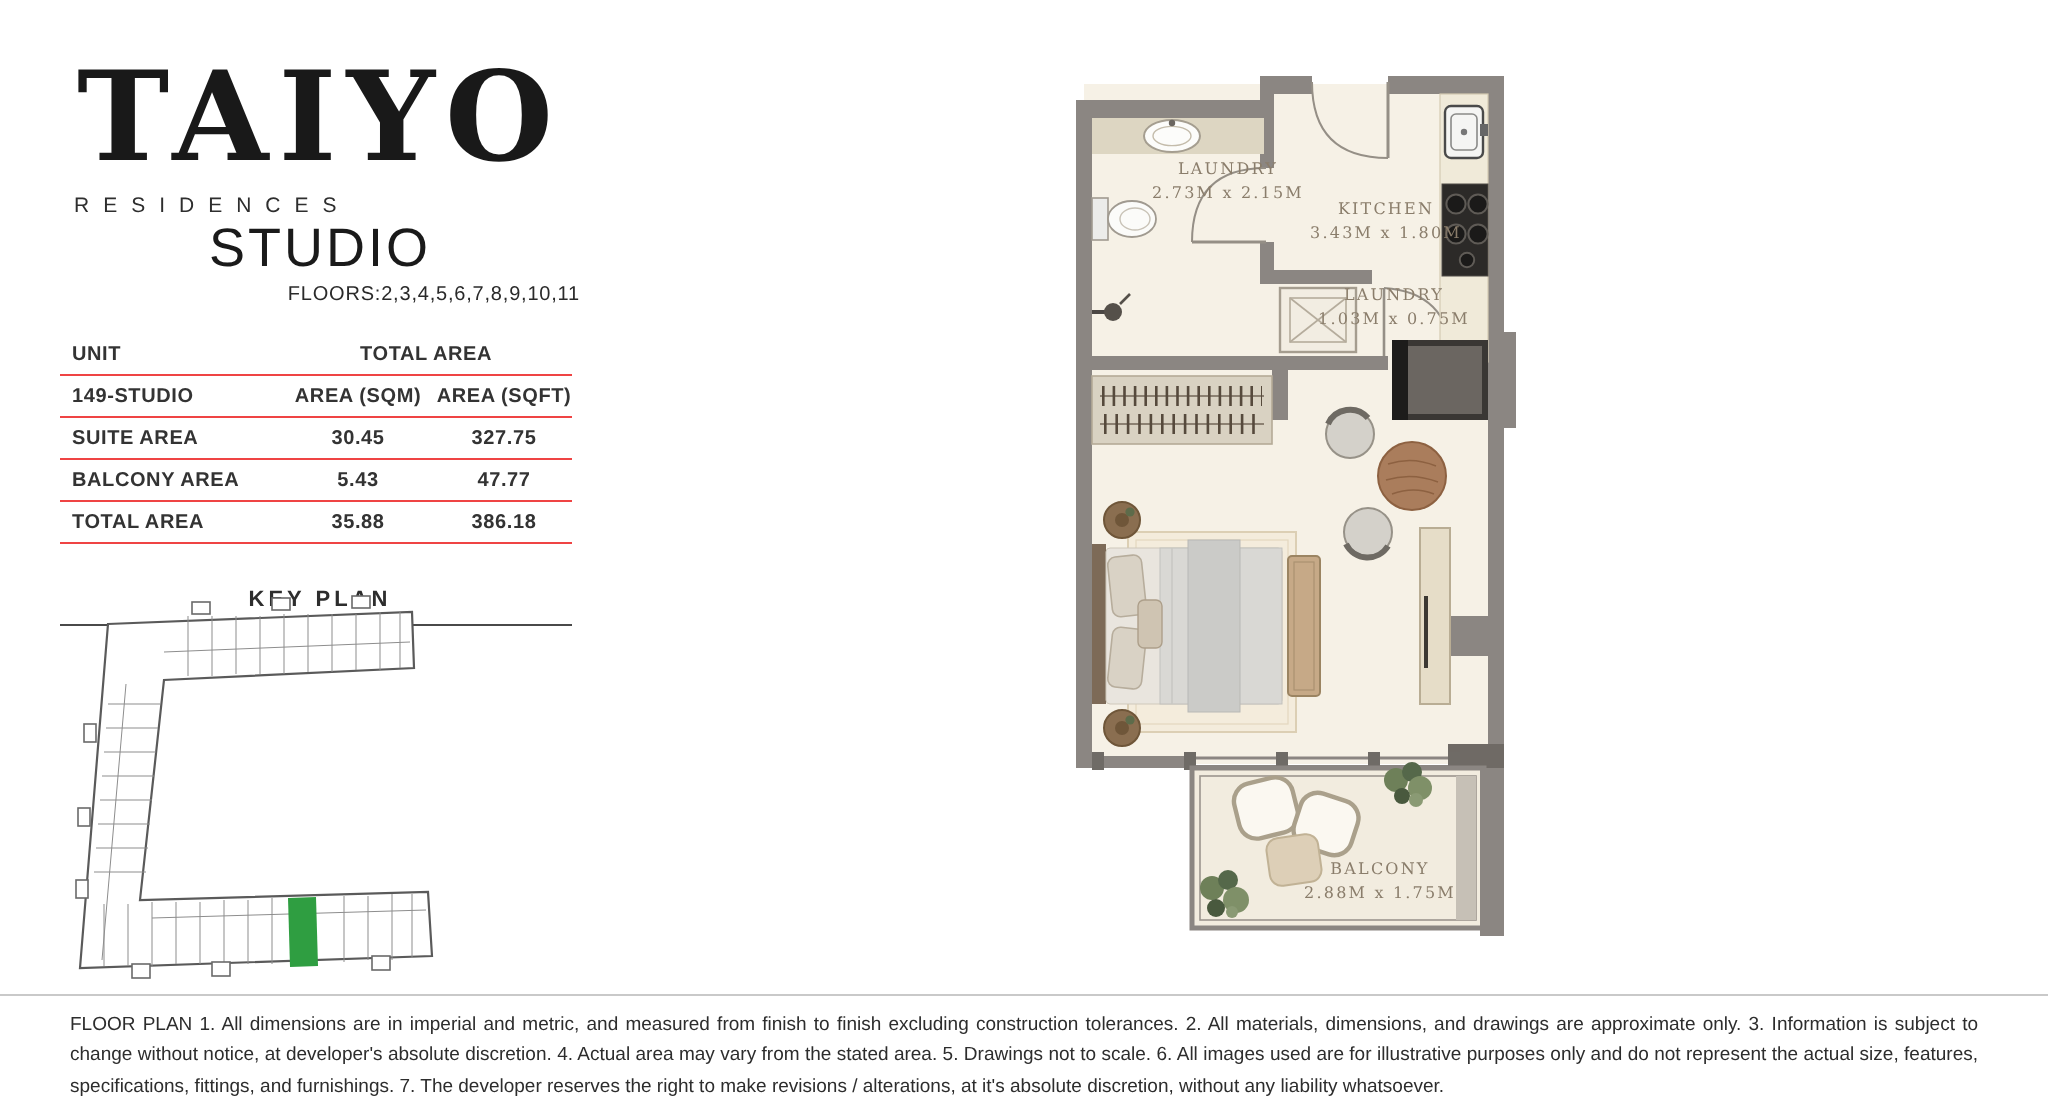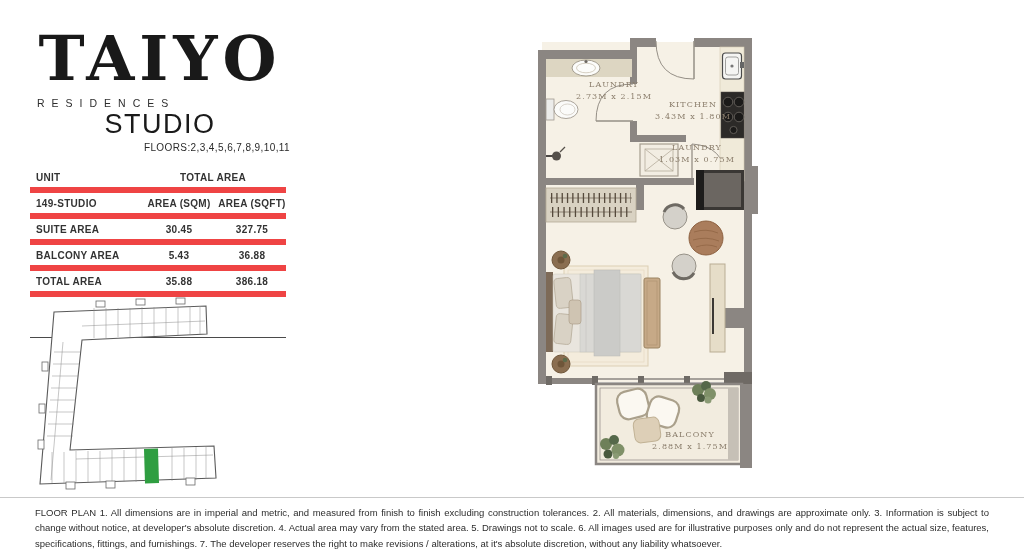--- a/index.html
+++ b/index.html
@@ -6,21 +6,21 @@
   .page{position:relative;width:1024px;height:559px;background:#ffffff;overflow:hidden;
         font-family:"Liberation Sans",sans-serif;color:#222;}
   
   .panel{position:absolute;left:30px;top:26px;width:260px;}
   .logo{font-family:"DejaVu Serif",serif;font-size:62px;font-weight:600;letter-spacing:5px;
         text-align:center;color:#191919;line-height:1.05;}
   .logo-sub{font-size:10.5px;letter-spacing:7px;text-align:left;color:#2e2e2e;margin-top:6px;padding-left:7px;}
   .unit-type{font-size:27px;font-weight:500;letter-spacing:1.5px;text-align:center;color:#1a1a1a;}
   .floors{font-size:10px;letter-spacing:0.4px;text-align:right;color:#2a2a2a;margin-top:2px;}
   .area-table{margin-top:14px;width:256px;font-size:10px;font-weight:700;color:#333;letter-spacing:0.3px;}
-  .tr{display:grid;grid-template-columns:110px 78px 68px;border-bottom:6px solid #ef4444;
+  .tr{display:grid;grid-template-columns:110px 78px 68px;border-bottom:1px solid #ef4444;
       padding:5px 0 4px 0;align-items:center;}
   .c1{padding-left:6px;text-align:left;}
   .c2,.c3{text-align:center;}
   .c23{grid-column:2 / 4;text-align:center;}
   .kp-title{font-size:11px;font-weight:700;letter-spacing:2px;text-align:center;color:#2d2d2d;margin-top:22px;}
   .kp-rule{width:256px;height:0;border-top:1.3px solid #4a4a4a;margin-top:6px;}
   .keyplan{position:absolute;left:36px;top:296px;}
   
   .plan{position:absolute;left:538px;top:20px;width:220px;height:478px;}
   .plan svg{position:absolute;left:0;top:0;}
@@ -57,21 +57,21 @@
         <div class="c3">AREA (SQFT)</div>
       </div>
       <div class="tr">
         <div class="c1">SUITE AREA</div>
         <div class="c2">30.45</div>
         <div class="c3">327.75</div>
       </div>
       <div class="tr">
         <div class="c1">BALCONY AREA</div>
         <div class="c2">5.43</div>
-        <div class="c3">36.88</div>
+        <div class="c3">47.77</div>
       </div>
       <div class="tr">
         <div class="c1">TOTAL AREA</div>
         <div class="c2">35.88</div>
         <div class="c3">386.18</div>
       </div>
     </div>
 
     <div class="kp-title">KEY PLAN</div>
     <div class="kp-rule"></div>

